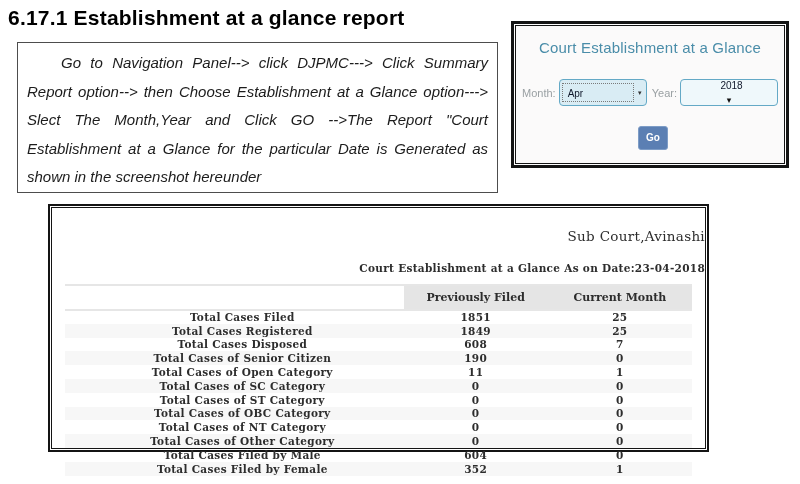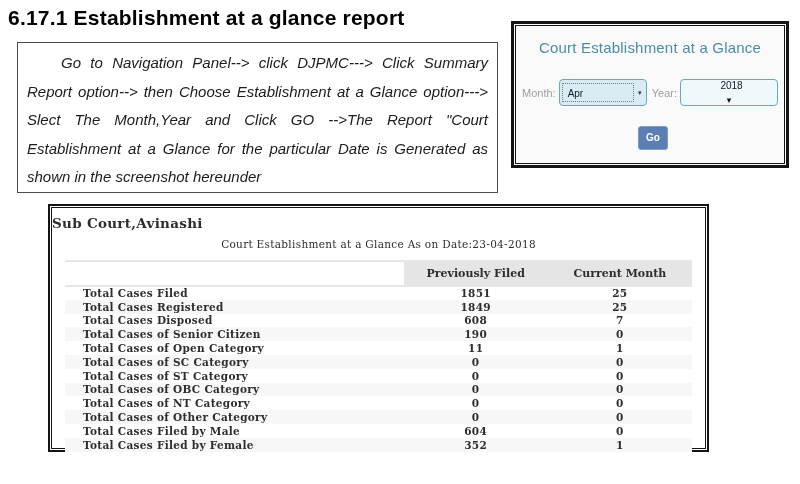--- a/index.html
+++ b/index.html
@@ -128,31 +128,31 @@
 
   
   .report-outer { left: 48px; top: 204px; width: 661px; height: 248px; border: 2px solid #141414; }
   .report-inner {
     background: #ffffff;
     font-family: "DejaVu Serif", serif;
     color: #2d2d2d;
     position: relative;
   }
   .report-title {
-    margin-top: 7px;
-    text-align: left;
+    margin-top: 20px;
+    text-align: right;
     font-size: 13.5px;
-    font-weight: 700;
+    font-weight: 400;
     letter-spacing: 0.3px;
   }
   .report-subtitle {
-    margin-top: 7px;
-    text-align: center;
+    margin-top: 18px;
+    text-align: right;
     font-size: 10.5px;
-    font-weight: 400;
+    font-weight: 700;
     letter-spacing: 0.3px;
   }
   table.report-table {
     width: 96%;
     margin: 10px auto 0 auto;
     border-collapse: collapse;
   }
   .report-table col.c-label { width: 54%; }
   .report-table col.c-prev  { width: 23%; }
   .report-table col.c-cur   { width: 23%; }
@@ -168,21 +168,21 @@
   .report-table thead th.lbl { background: #ffffff; }
   .report-table tbody td {
     font-size: 10.5px;
     font-weight: 700;
     text-align: center;
     height: 13.8px;
     padding: 0 2px;
     letter-spacing: 0.3px;
   }
   .report-table tbody td.lbl {
-    text-align: left;
+    text-align: center;
     padding-left: 18px;
   }
   .report-table tbody tr:nth-child(even) { background: #f7f7f7; }
 </style>
 </head>
 <body>
 
 <div class="page">
 
   <h1 class="heading">6.17.1 Establishment at a glance report</h1>

